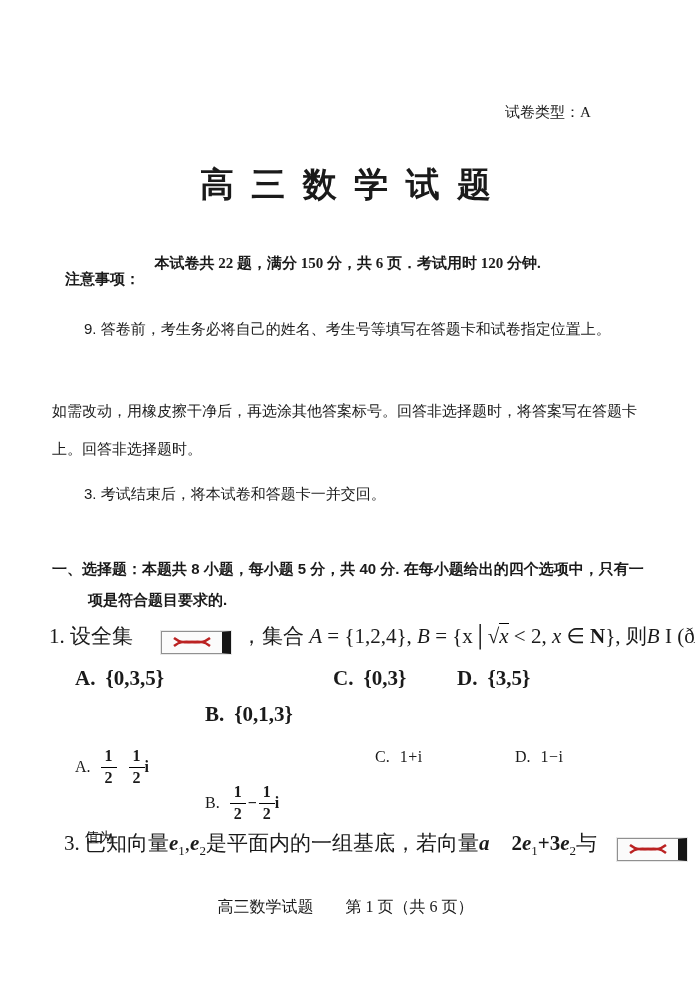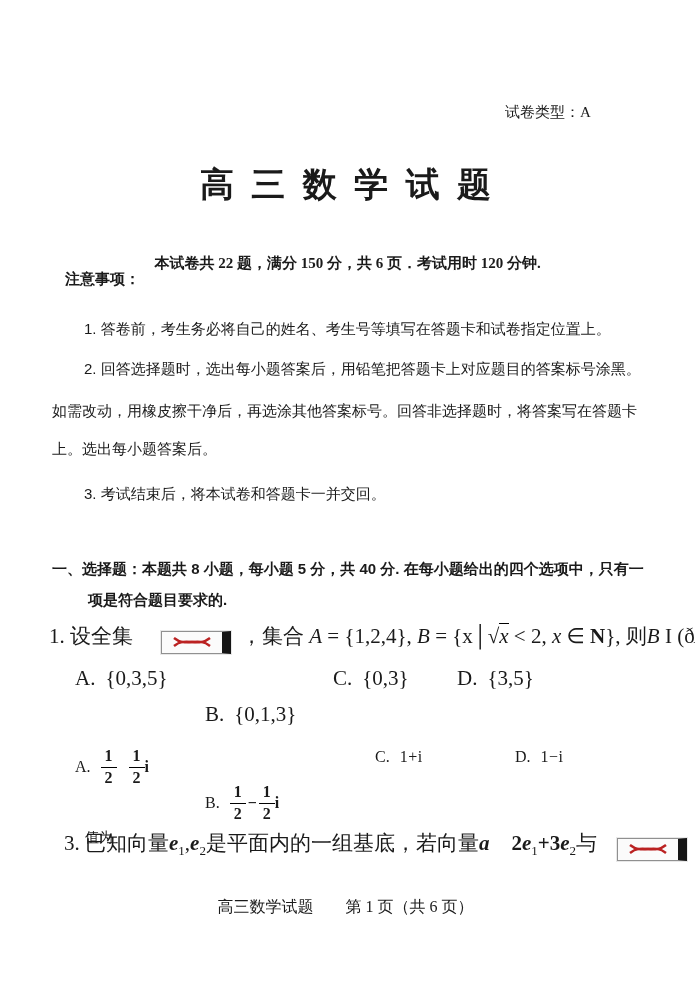--- a/index.html
+++ b/index.html
@@ -19,21 +19,21 @@
   .n-item1{left:84px;top:320px;font-size:15px;}
   .n-item2{left:84px;top:360px;font-size:15px;}
   .n-cont1{left:52px;top:402px;font-size:15px;}
   .n-cont2{left:52px;top:440px;font-size:15px;}
   .n-item3{left:84px;top:485px;font-size:15px;}
   .sec-l1{left:52px;top:560px;font-size:15px;font-weight:bold;}
   .sec-l2{left:88px;top:591px;font-size:15px;font-weight:bold;}
 
   .q-line{font-size:21px;}
   .q1{left:49px;top:622px;}
-  .q1-opts{left:0;top:666px;width:695px;height:24px;}
+  .q1-opts{left:0;top:666px;width:695px;height:24px;font-weight:bold;}
   .q2{left:49px;top:706px;}
   .q2-opts{left:0;top:748px;width:695px;height:46px;font-size:16px;}
   .q3{left:64px;top:781px;margin-top:48px;}
   .q3-cont{left:85px;top:829px;font-size:14px;}
   .footer{left:0;right:4px;top:897px;text-align:center;font-size:16px;}
 
   .opt-a{position:absolute;left:75px;}
   .opt-b{position:absolute;left:205px;margin-top:36px;}
   .opt-c{position:absolute;left:333px;}
   .opt-d{position:absolute;left:457px;}
@@ -69,24 +69,23 @@
 
 <div class="page">
 
   <div class="abs paper-type">试卷类型：A</div>
 
   <div class="abs title">高 三 数 学 试 题</div>
 
   <div class="abs intro">本试卷共 22 题，满分 150 分，共 6 页．考试用时 120 分钟.</div>
 
   <div class="abs notice-h sans">注意事项：</div>
-  <div class="abs n-item1 sans">1. 答卷前，考生务必将自己的姓名、考生号等填写在答题卡和试卷指定位置上。</div>
-  <div class="abs n-item2 sans">2. 回答选择题时，选出每小题答案后，用铅笔把答题卡上对应题目的答案标号涂黑。</div>
+  <div class="abs n-item1 sans">9. 答卷前，考生务必将自己的姓名、考生号等填写在答题卡和试卷指定位置上。</div>
   <div class="abs n-cont1 sans">如需改动，用橡皮擦干净后，再选涂其他答案标号。回答非选择题时，将答案写在答题卡</div>
-  <div class="abs n-cont2 sans">上。选出每小题答案后。</div>
+  <div class="abs n-cont2 sans">上。回答非选择题时。</div>
   <div class="abs n-item3 sans">3. 考试结束后，将本试卷和答题卡一并交回。</div>
 
   <div class="abs sec-l1 sans">一、选择题：本题共 8 小题，每小题 5 分，共 40 分. 在每小题给出的四个选项中，只有一</div>
   <div class="abs sec-l2 sans">项是符合题目要求的.</div>
 
   <div class="abs q-line q1">
     <span>1.</span>
     <span>设全集</span><span class="eq-ph ph-q1">
         <svg width="42" height="12" viewBox="0 0 42 12">
           <path d="M3 2 C 15 12, 27 0, 39 10" fill="none" stroke="#bb2222" stroke-width="2.4"></path>

